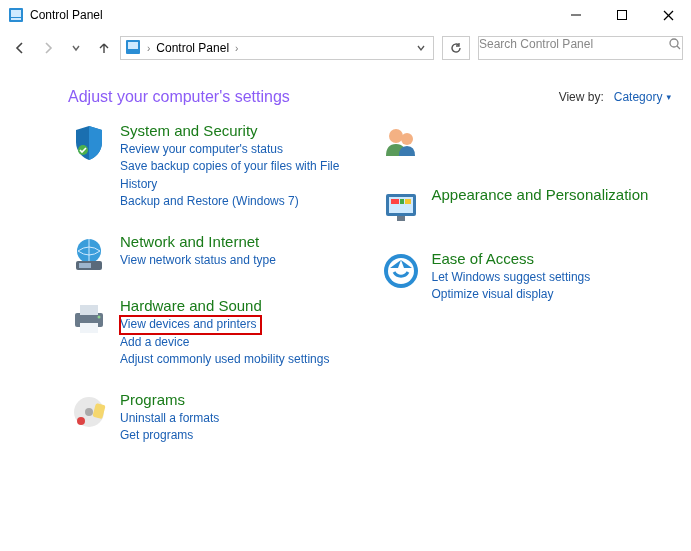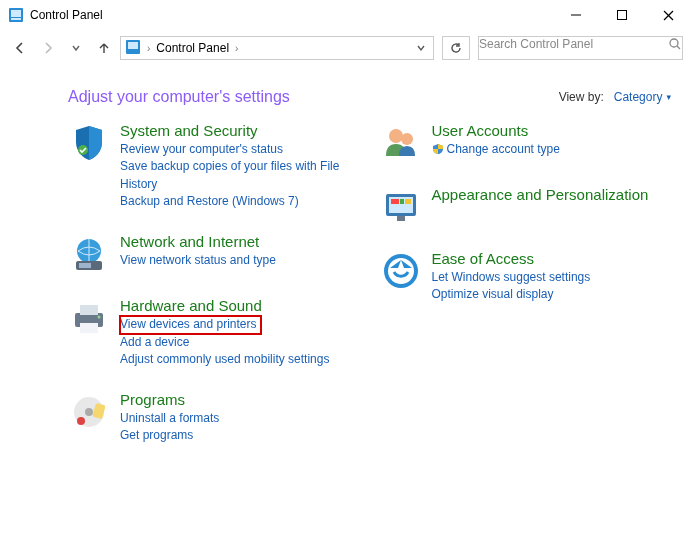--- a/index.html
+++ b/index.html
@@ -211,28 +211,20 @@
 
     <div class="cat">
       <div class="ico">
         <svg width="42" height="42" viewBox="0 0 42 42">
             <circle cx="16" cy="14" r="7" fill="#f4b183"></circle>
             <path d="M6 34 Q6 22 16 22 Q26 22 26 34 Z" fill="#5a9a5a"></path>
             <circle cx="27" cy="17" r="6" fill="#f4b183"></circle>
             <path d="M19 34 Q19 24 27 24 Q35 24 35 34 Z" fill="#3a7ab0"></path>
           </svg>
       </div>
-      <div class="txt">
-        <h2>User Accounts</h2>
-        <a><span style="display:inline-block;vertical-align:-2px;margin-right:3px;"><svg width="12" height="12" viewBox="0 0 12 12">
-                <path d="M6 1 L11 3 V6 C11 9 8 11 6 11 C4 11 1 9 1 6 V3 Z" fill="#3a8dd4"></path>
-                <path d="M6 1 L11 3 V6 H6 Z" fill="#f4c430"></path>
-                <path d="M1 6 H6 V11 C4 11 1 9 1 6 Z" fill="#f4c430"></path>
-              </svg></span><span>Change account type</span></a>
-      </div>
     </div>
 
     <div class="cat">
       <div class="ico">
         <svg width="42" height="42" viewBox="0 0 42 42">
             <rect x="6" y="8" width="30" height="22" rx="2" fill="#3a7ab0"></rect>
             <rect x="9" y="11" width="24" height="16" fill="#cfeaff"></rect>
             <rect x="11" y="13" width="8" height="5" fill="#f44"></rect>
             <rect x="20" y="13" width="4" height="5" fill="#4a4"></rect>
             <rect x="25" y="13" width="6" height="5" fill="#f4c430"></rect>

